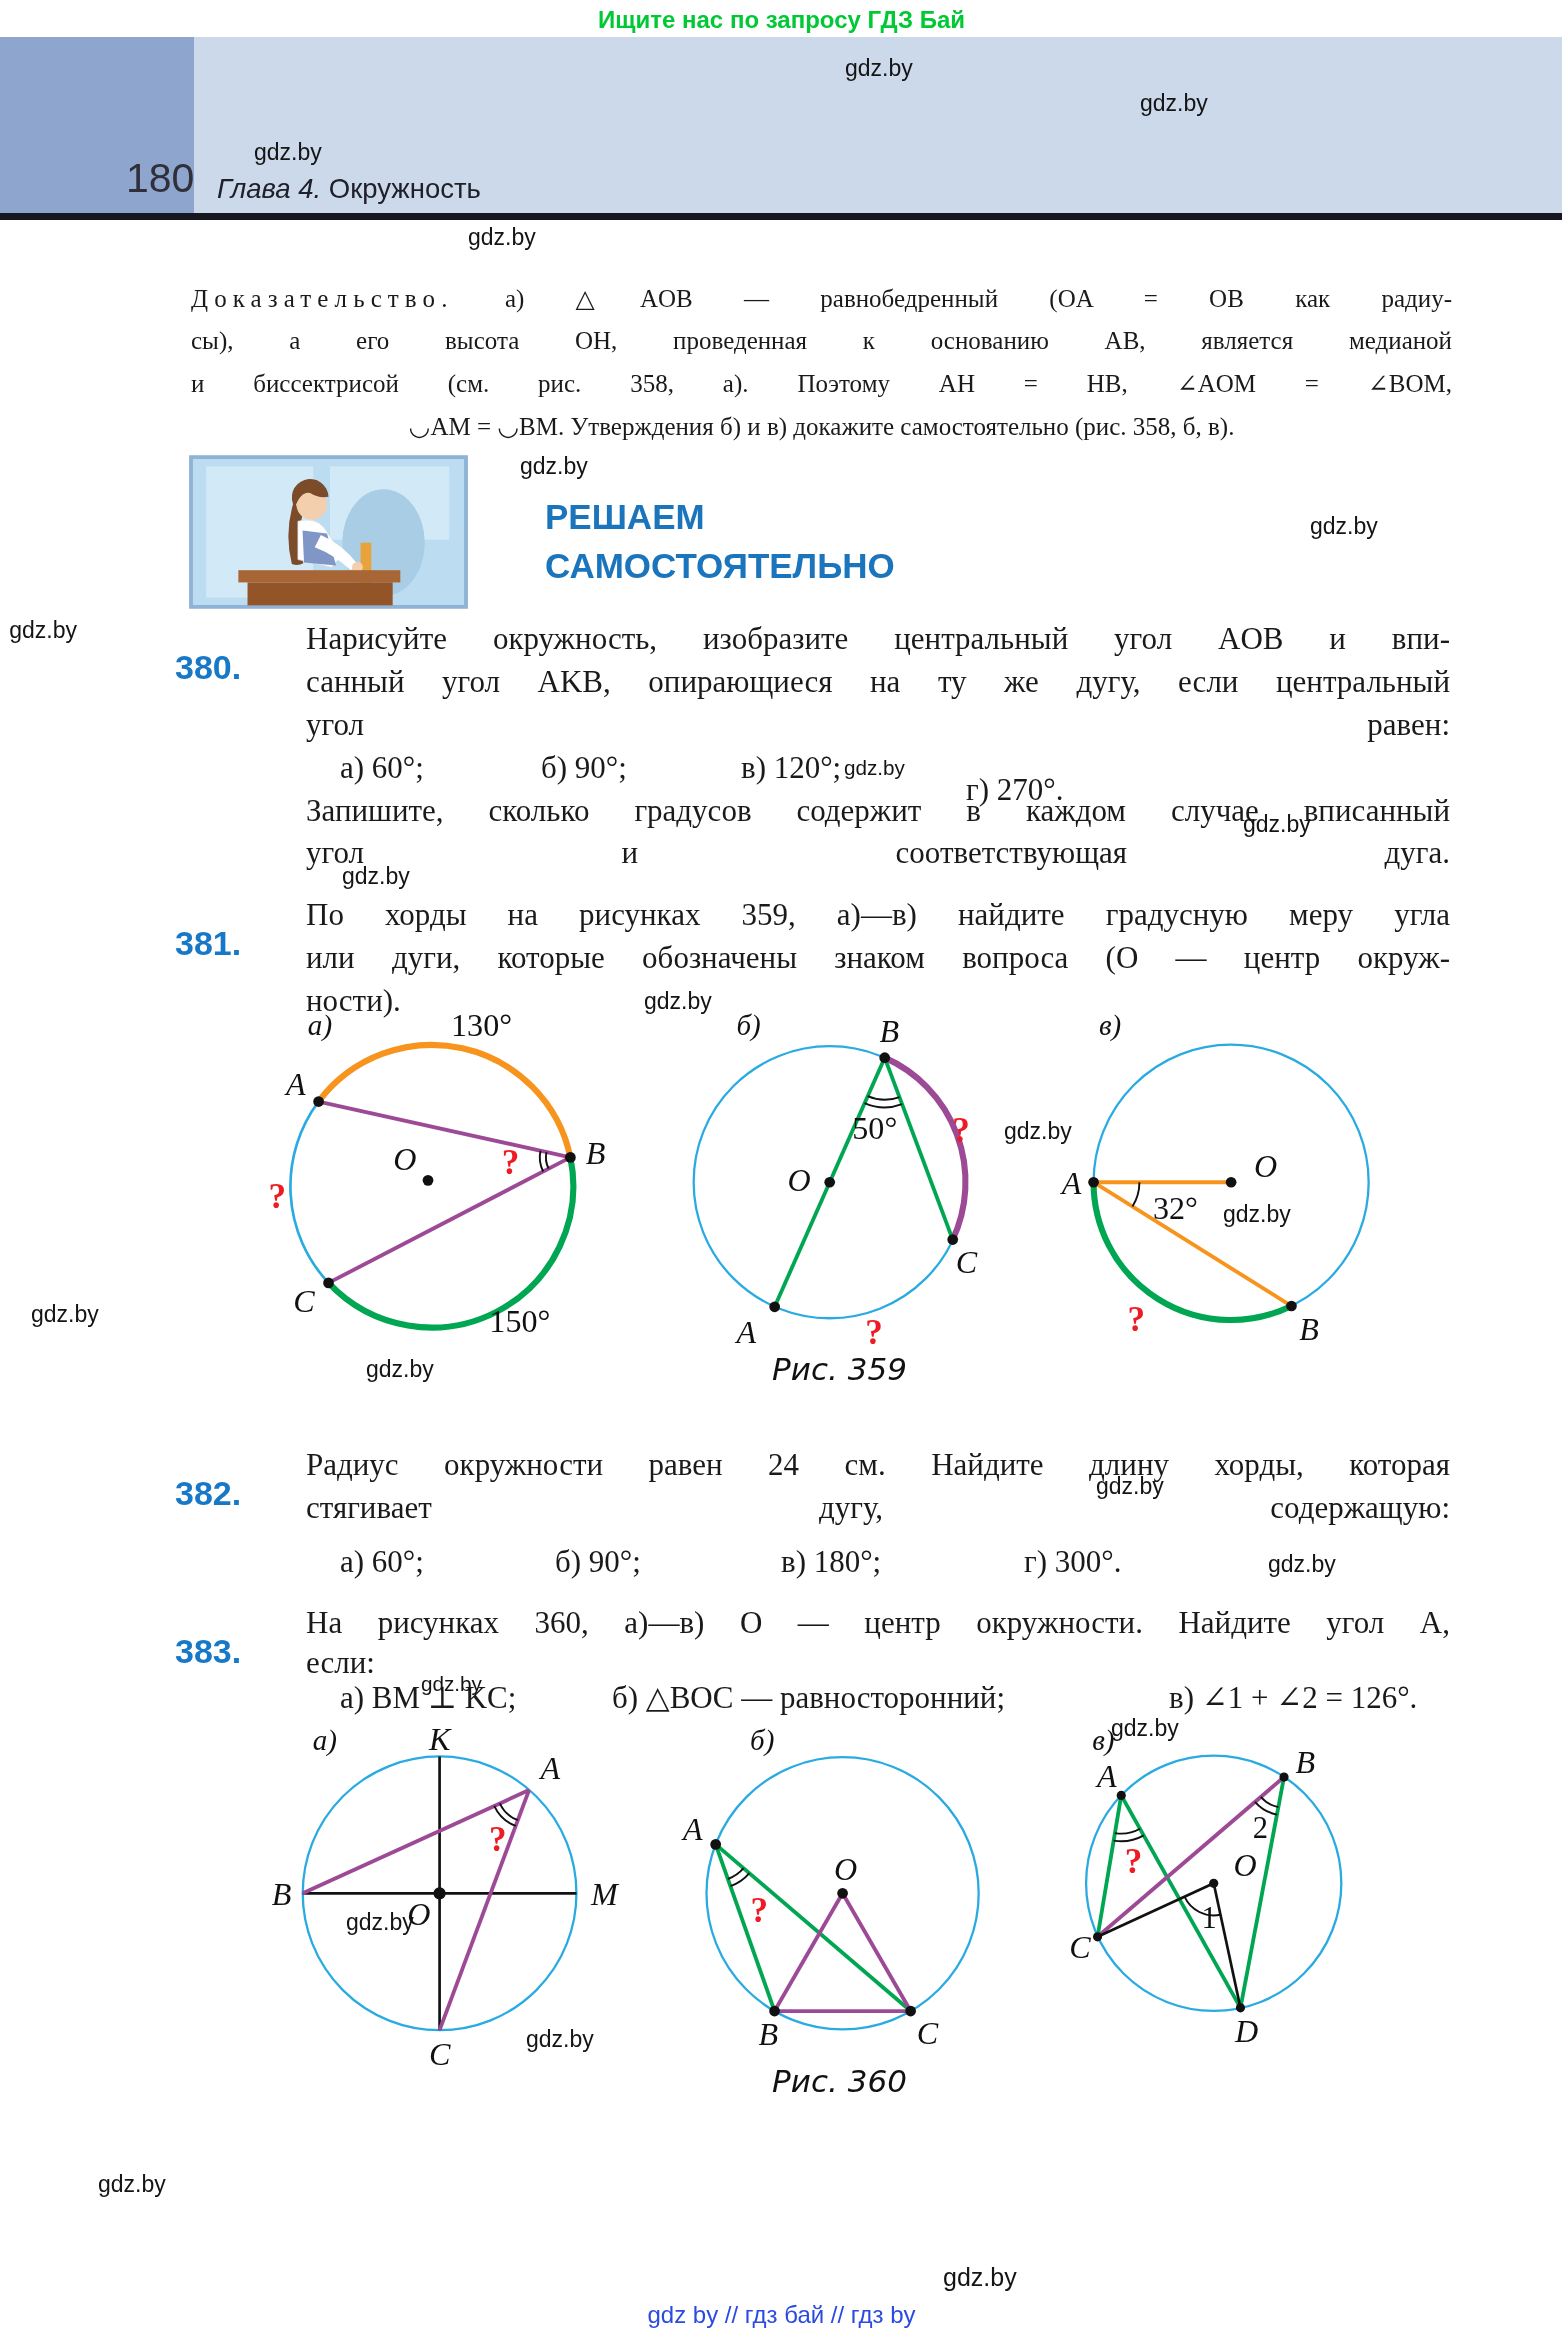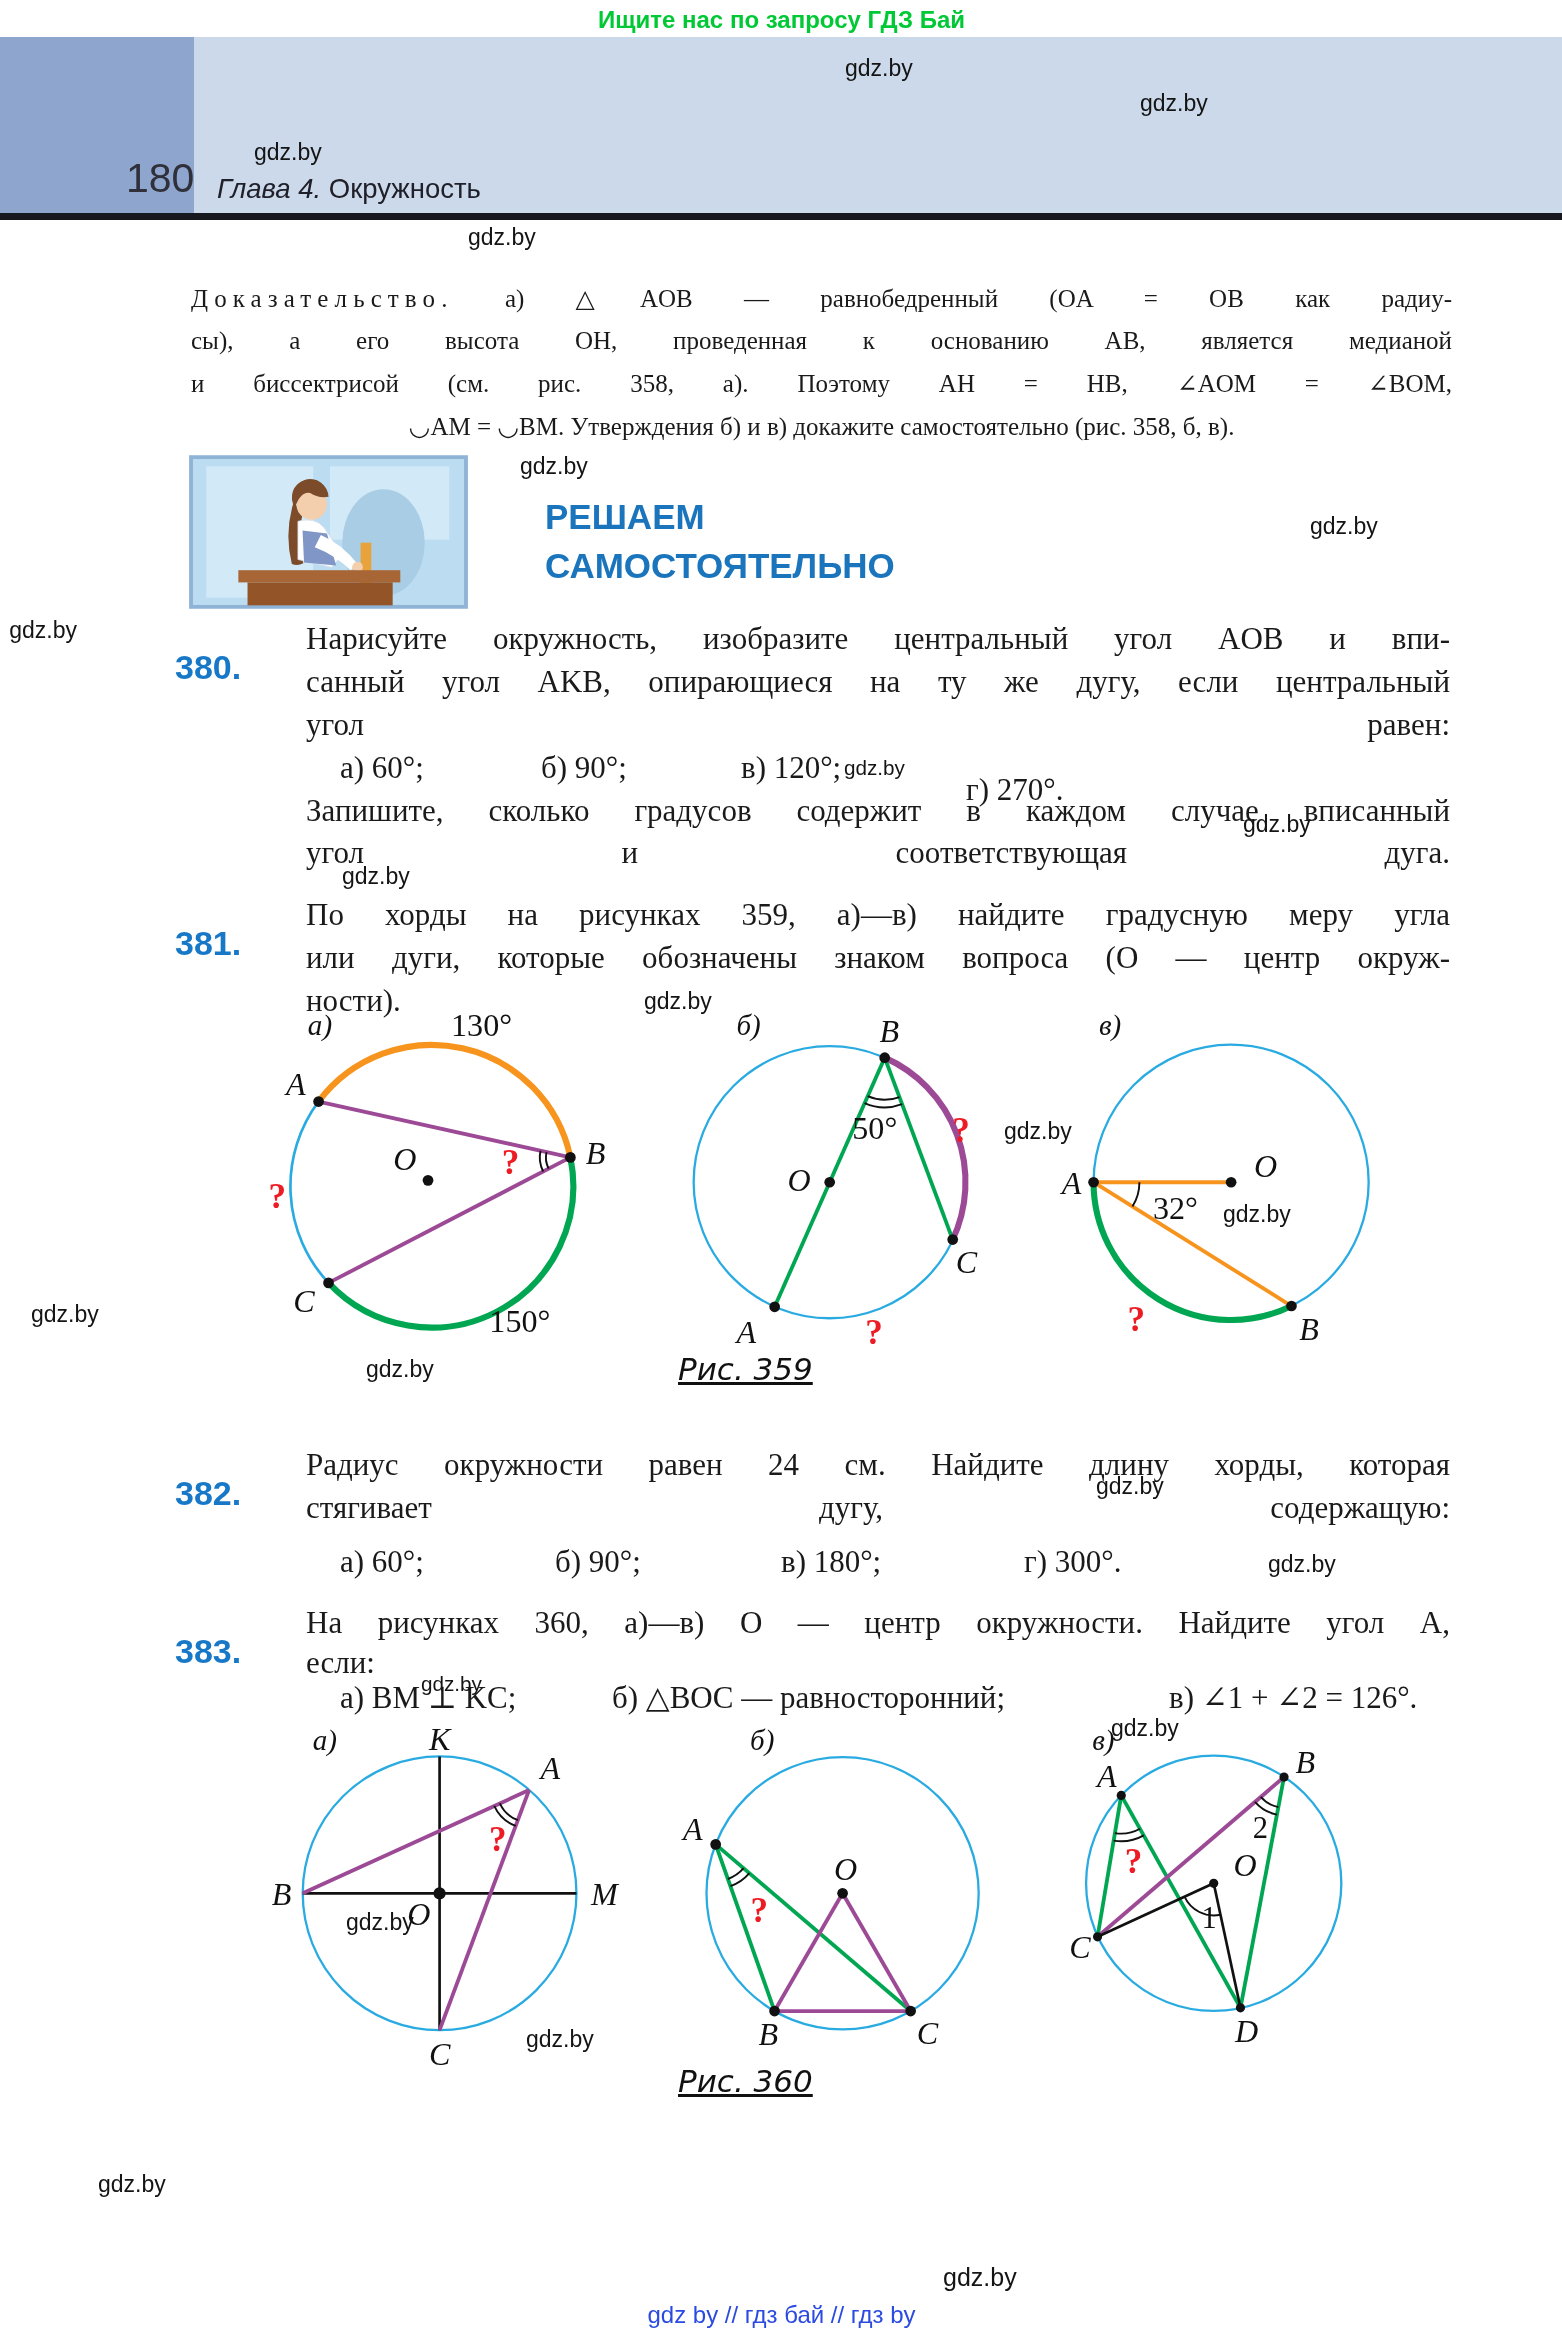--- a/index.html
+++ b/index.html
@@ -27,22 +27,22 @@
               text-align:justify;text-align-last:justify;white-space:normal;}
   .no-just{text-align:center;text-align-last:auto;}
   .spaced{letter-spacing:6.1px;}
   .solve{position:absolute;left:545px;font:700 35px "Liberation Sans","DejaVu Sans",sans-serif;
          color:var(--heading_blue);line-height:1;}
   .prob-num{position:absolute;left:175px;font:700 34px "Liberation Sans","DejaVu Sans",sans-serif;
             color:var(--accent_blue);line-height:1.1;margin-top:28px;}
   .prob-line{position:absolute;left:306px;width:1144px;font-size:31px;line-height:1.15;
              text-align:justify;text-align-last:justify;}
   .opt{position:absolute;font-size:31px;line-height:1.15;white-space:nowrap;margin-left:34px;}
-  .fig-caption{position:absolute;left:678px;width:263px;
-               font:italic 31px "DejaVu Sans","Liberation Sans",sans-serif;color:#111;text-decoration:underline;}
+  .fig-caption{position:absolute;left:708px;width:263px;text-align:center;
+               font:italic 31px "DejaVu Sans","Liberation Sans",sans-serif;color:#111;}
   .footer-links{position:absolute;left:0;top:2301px;width:100%;text-align:center;
                 font:24px "Liberation Sans","DejaVu Sans",sans-serif;color:var(--footer_link_blue);}
   svg{position:absolute;overflow:visible;}
   .lbl{font:italic 42px "Liberation Serif","DejaVu Serif",serif;fill:#111;}
   .deg{font:42px "Liberation Serif","DejaVu Serif",serif;fill:#111;}
   .tag{font:italic 38px "Liberation Serif","DejaVu Serif",serif;fill:#111;}
   .qm{font:700 46px "Liberation Serif","DejaVu Serif",serif;fill:var(--question_red);}
   .anum{font:40px "Liberation Serif","DejaVu Serif",serif;fill:#111;}
   .dot{fill:#111;}
   .base-circle{fill:none;stroke:var(--circle_cyan);stroke-width:3;}

